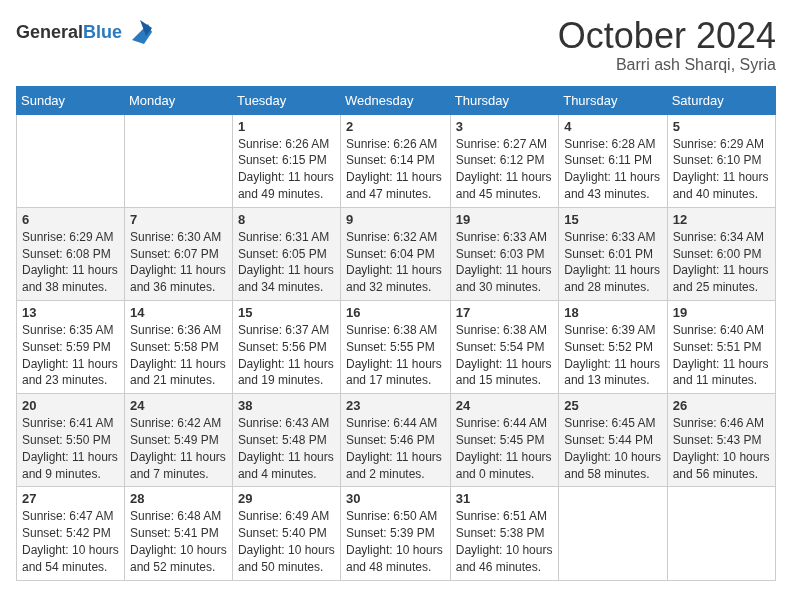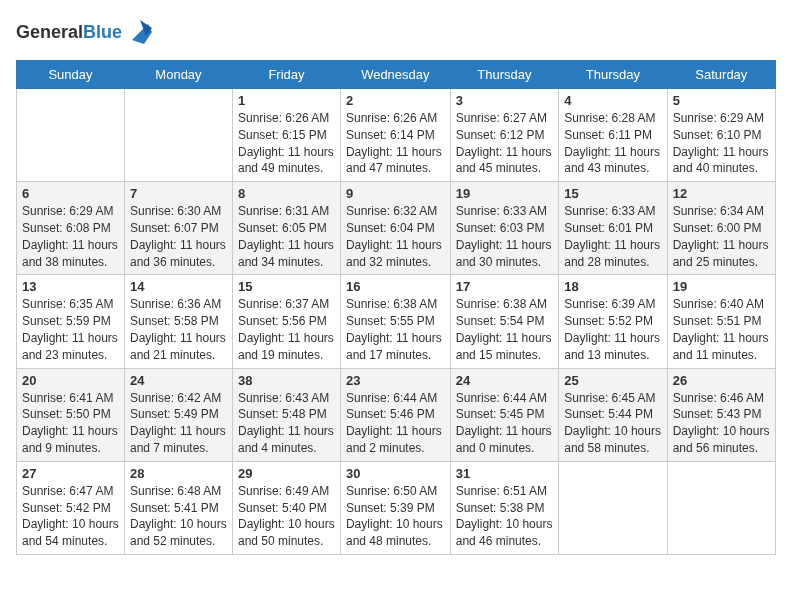--- a/index.html
+++ b/index.html
@@ -50,21 +50,21 @@
     }
     .calendar {
       width: 100%;
       border-collapse: collapse;
       font-size: 11px;
     }
     .calendar th {
       background-color: #2a7abf;
       color: #fff;
       padding: 6px 4px;
-      text-align: center;
+      text-align: left;
       font-size: 13px;
       font-weight: normal;
       border: 1px solid #2a7abf;
     }
     .calendar td {
       border: 1px solid #ccc;
       vertical-align: top;
       padding: 4px 5px;
       min-height: 80px;
       width: 113px;
@@ -94,28 +94,32 @@
 <div class="header">
   <div class="logo">
     <div>
       <span class="logo-text-general">General</span><span class="logo-text-blue">Blue</span>
     </div>
     <svg class="logo-icon" viewBox="0 0 32 32">
       <polygon points="8,24 24,8 28,16 20,28" fill="#2a7abf"></polygon>
       <polygon points="16,4 28,12 22,20" fill="#1a5a9f"></polygon>
     </svg>
   </div>
+  <div class="title-block">
+    <div class="month-title">October 2024</div>
+    <div class="location-title">Barri ash Sharqi, Syria</div>
+  </div>
 </div>
 
 <table class="calendar">
   <thead>
     <tr>
     <th>Sunday</th>
         <th>Monday</th>
-        <th>Friday</th>
+        <th>Tuesday</th>
         <th>Wednesday</th>
         <th>Thursday</th>
         <th>Thursday</th>
         <th>Saturday</th>
       </tr>
   </thead>
   <tbody id="calendar-body">
   <tr>
         <td class="empty-cell"></td>
         <td class="empty-cell"></td>

